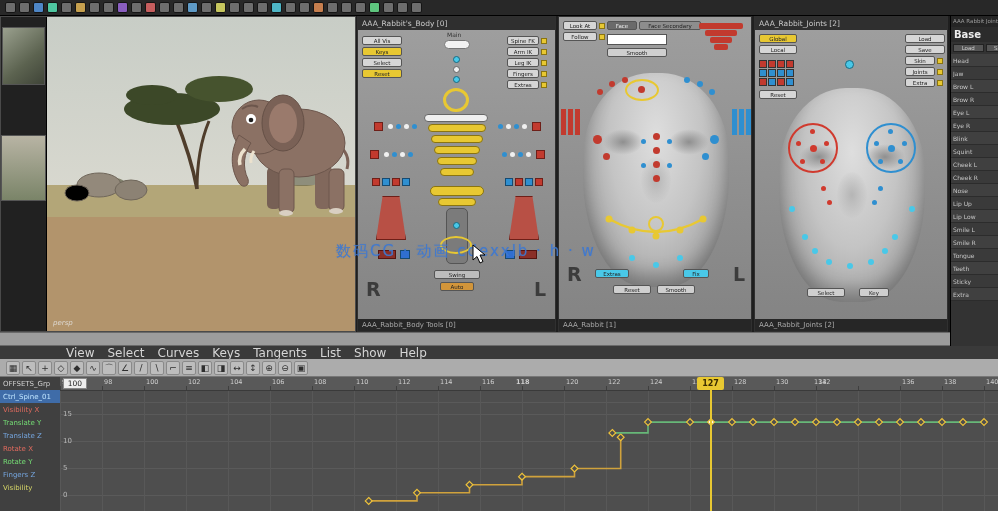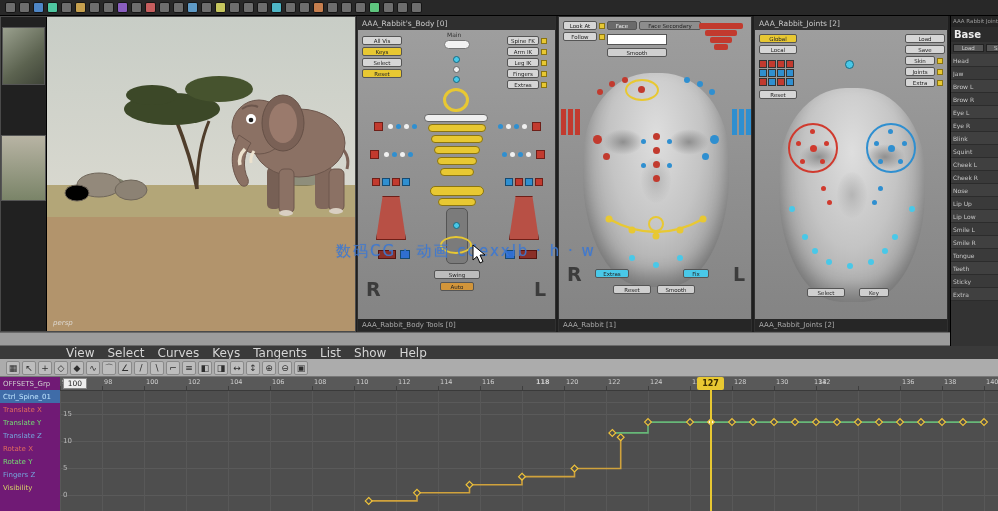--- a/index.html
+++ b/index.html
@@ -42,21 +42,21 @@
 
 .gapstrip{position:absolute;left:0;top:332px;width:950px;height:14px;background:#9c9c9c;border-top:1px solid #6a6a6a;border-bottom:1px solid #6a6a6a}
 
 .gmenu{position:absolute;left:0;top:346px;width:998px;height:13px;background:#3a3a3a;display:flex;gap:13px;align-items:center;padding-left:66px}
 .gmenu span{color:#d6d6d6;font-size:12px}
 .gtools{position:absolute;left:0;top:359px;width:998px;height:18px;background:#acacac;border-bottom:1px solid #777;display:flex;align-items:center;gap:2px;padding-left:6px}
 .gtools span{width:14px;height:14px;background:#bdbdbd;border:1px solid #8a8a8a;color:#2e2e2e;font-size:9px;line-height:13px;text-align:center;border-radius:2px;flex:0 0 auto}
 .ruler{position:absolute;left:60px;top:377px;width:938px;height:14px;background:#595959;border-bottom:1px solid #3a3a3a;overflow:hidden}
 .ruler .t{position:absolute;top:1px;color:#cfcfcf;font-size:6.5px}
 .ruler .tl{position:absolute;top:9px;width:1px;height:5px;background:#3f3f3f}
-.outliner{position:absolute;left:0;top:377px;width:72px;height:134px;background:#701a75;border-right:1px solid #151515;overflow:hidden}
+.outliner{position:absolute;left:0;top:377px;width:72px;height:134px;background:#404040;border-right:1px solid #151515;overflow:hidden}
 .och{display:flex;align-items:center;height:13px;padding-left:3px;font-size:7px;white-space:nowrap;overflow:hidden}
 .och.sel{background:#3f6ca8}
 .graph{position:absolute;left:60px;top:391px;width:938px;height:120px;background:#4e4e4e;background-image:repeating-linear-gradient(to right,#585858 0 1px,transparent 1px 42px),repeating-linear-gradient(to bottom,#5a5a5a 0 1px,transparent 1px 27px);background-position:0 0,0 23px;overflow:hidden}
 .vtick{position:absolute;left:3px;color:#b8b8b8;font-size:7px}
 #curves{position:absolute;left:60px;top:391px;width:938px;height:120px}
 .playhead{position:absolute;left:710px;top:377px;width:2px;height:134px;background:#e8c832;z-index:20}
 .pflag{position:absolute;left:697px;top:377px;width:27px;height:13px;background:#e8c832;border-radius:2px;color:#3a2d00;font-size:8px;font-weight:bold;text-align:center;line-height:13px;z-index:21}
 .rangebox{position:absolute;left:63px;top:378px;width:24px;height:11px;background:#ededed;border:1px solid #888;color:#222;font-size:7.5px;text-align:center;line-height:10px;z-index:21}
 .watermark{position:absolute;left:336px;top:242px;color:rgba(60,120,210,.85);font-size:15px;letter-spacing:2px;white-space:nowrap;z-index:40;text-shadow:0 0 1px rgba(60,120,210,.5)}
 .cursor{position:absolute;left:472px;top:244px;width:15px;height:21px;z-index:50}
@@ -516,21 +516,21 @@
       <span>◨</span>
       <span>↔</span>
       <span>↕</span>
       <span>⊕</span>
       <span>⊖</span>
       <span>▣</span>
     </div>
   <div class="outliner" id="outliner">
       <div class="och" style="color: rgb(207, 207, 207);">OFFSETS_Grp</div>
       <div class="och sel" style="color: rgb(191, 228, 255);">Ctrl_Spine_01</div>
-      <div class="och" style="color: rgb(224, 106, 94);">Translate X</div>
+      <div class="och" style="color: rgb(224, 106, 94);">Visibility X</div>
       <div class="och" style="color: rgb(116, 220, 116);">Translate Y</div>
       <div class="och" style="color: rgb(116, 164, 220);">Translate Z</div>
       <div class="och" style="color: rgb(224, 106, 94);">Rotate X</div>
       <div class="och" style="color: rgb(116, 220, 116);">Rotate Y</div>
       <div class="och" style="color: rgb(116, 164, 220);">Fingers Z</div>
       <div class="och" style="color: rgb(216, 216, 104);">Visibility</div>
     </div>
   <div class="ruler" id="ruler">
       <span class="tl" style="left: 0px;"></span>
       <span class="t" style="left: 2px;">96</span>
@@ -548,21 +548,21 @@
       <span class="t" style="left: 254px;">108</span>
       <span class="tl" style="left: 294px;"></span>
       <span class="t" style="left: 296px;">110</span>
       <span class="tl" style="left: 336px;"></span>
       <span class="t" style="left: 338px;">112</span>
       <span class="tl" style="left: 378px;"></span>
       <span class="t" style="left: 380px;">114</span>
       <span class="tl" style="left: 420px;"></span>
       <span class="t" style="left: 422px;">116</span>
       <span class="tl" style="left: 462px;"></span>
-      <span class="t" style="left: 476px; font-weight: bold;">118</span>
+      <span class="t" style="left: 456px; font-weight: bold;">118</span>
       <span class="tl" style="left: 504px;"></span>
       <span class="t" style="left: 506px;">120</span>
       <span class="tl" style="left: 546px;"></span>
       <span class="t" style="left: 548px;">122</span>
       <span class="tl" style="left: 588px;"></span>
       <span class="t" style="left: 590px;">124</span>
       <span class="tl" style="left: 630px;"></span>
       <span class="t" style="left: 632px;">126</span>
       <span class="tl" style="left: 672px;"></span>
       <span class="t" style="left: 674px;">128</span>

